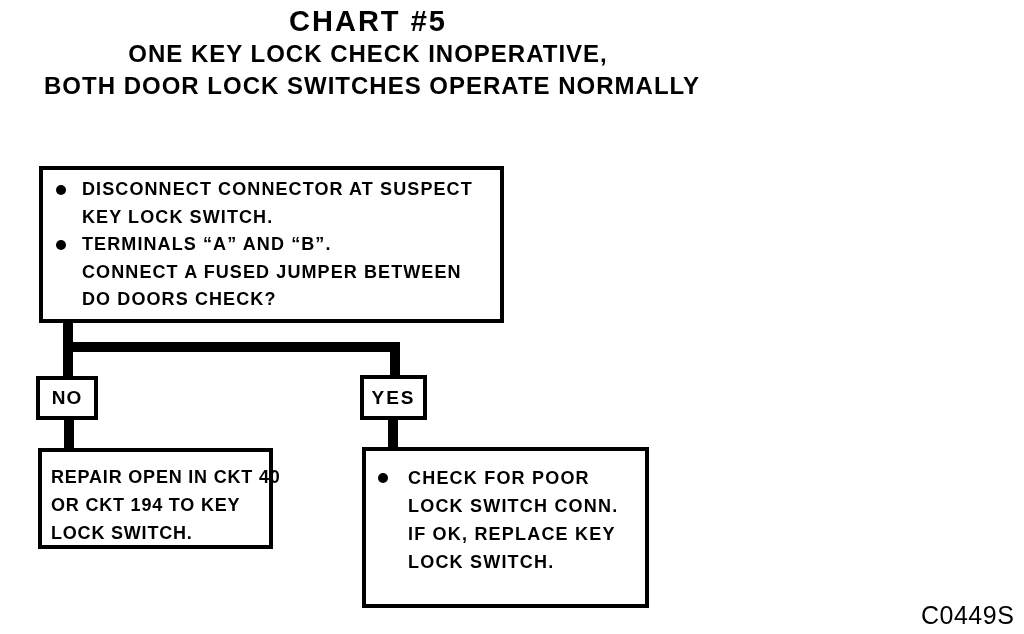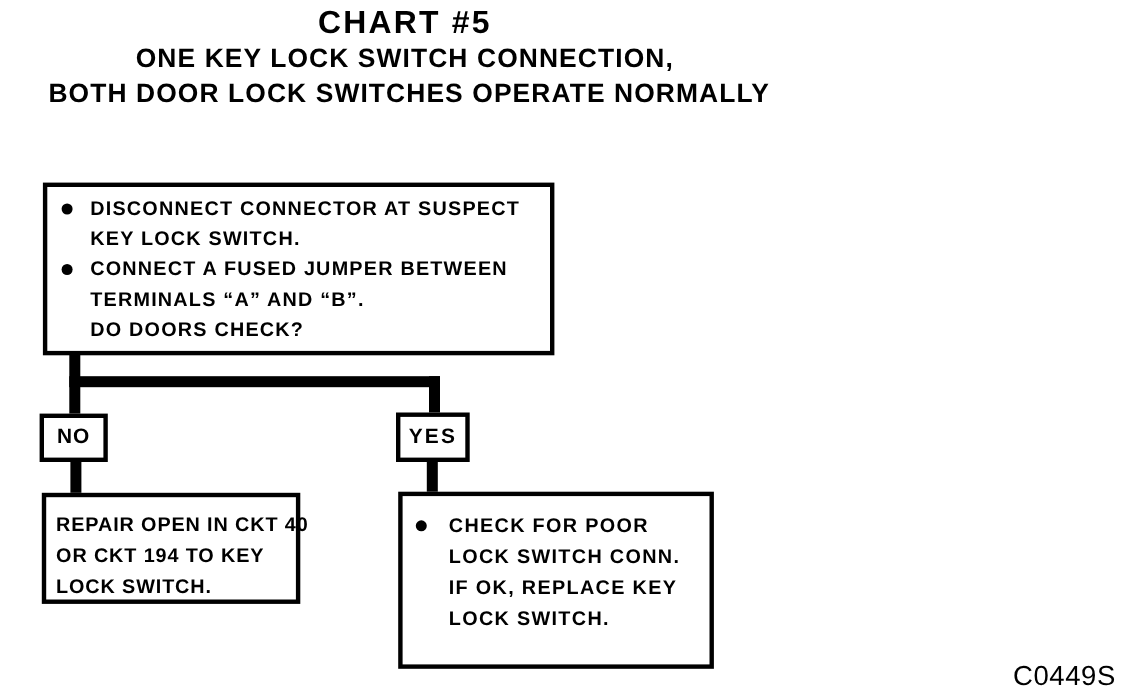--- a/index.html
+++ b/index.html
@@ -55,34 +55,34 @@
     font-size:25px; letter-spacing:0.5px; font-weight:normal;
   }
 </style>
 </head>
 <body>
 
 <div class="canvas" style="--ink: #000000; --paper: #ffffff;">
 
   <header class="titles">
     <div class="t1">CHART #5</div>
-    <div class="t2">ONE KEY LOCK SWITCH CONNECTION,</div>
+    <div class="t2">ONE KEY LOCK CHECK INOPERATIVE,</div>
     <div class="t2">BOTH DOOR LOCK SWITCHES OPERATE NORMALLY</div>
   </header>
 
   <div class="fbox decision">
     <div class="bullet-item">
       <span class="disc"></span>
       <div class="line-text">DISCONNECT CONNECTOR AT SUSPECT</div>
       <div class="line-text">KEY LOCK SWITCH.</div>
     </div>
     <div class="bullet-item">
       <span class="disc"></span>
+      <div class="line-text">TERMINALS “A” AND “B”.</div>
       <div class="line-text">CONNECT A FUSED JUMPER BETWEEN</div>
-      <div class="line-text">TERMINALS “A” AND “B”.</div>
       <div class="line-text">DO DOORS CHECK?</div>
     </div>
   </div>
 
   <div class="conn conn-v1"></div>
   <div class="conn conn-h1"></div>
   <div class="conn conn-v2"></div>
   <div class="conn conn-v3"></div>
   <div class="conn conn-v4"></div>
 

